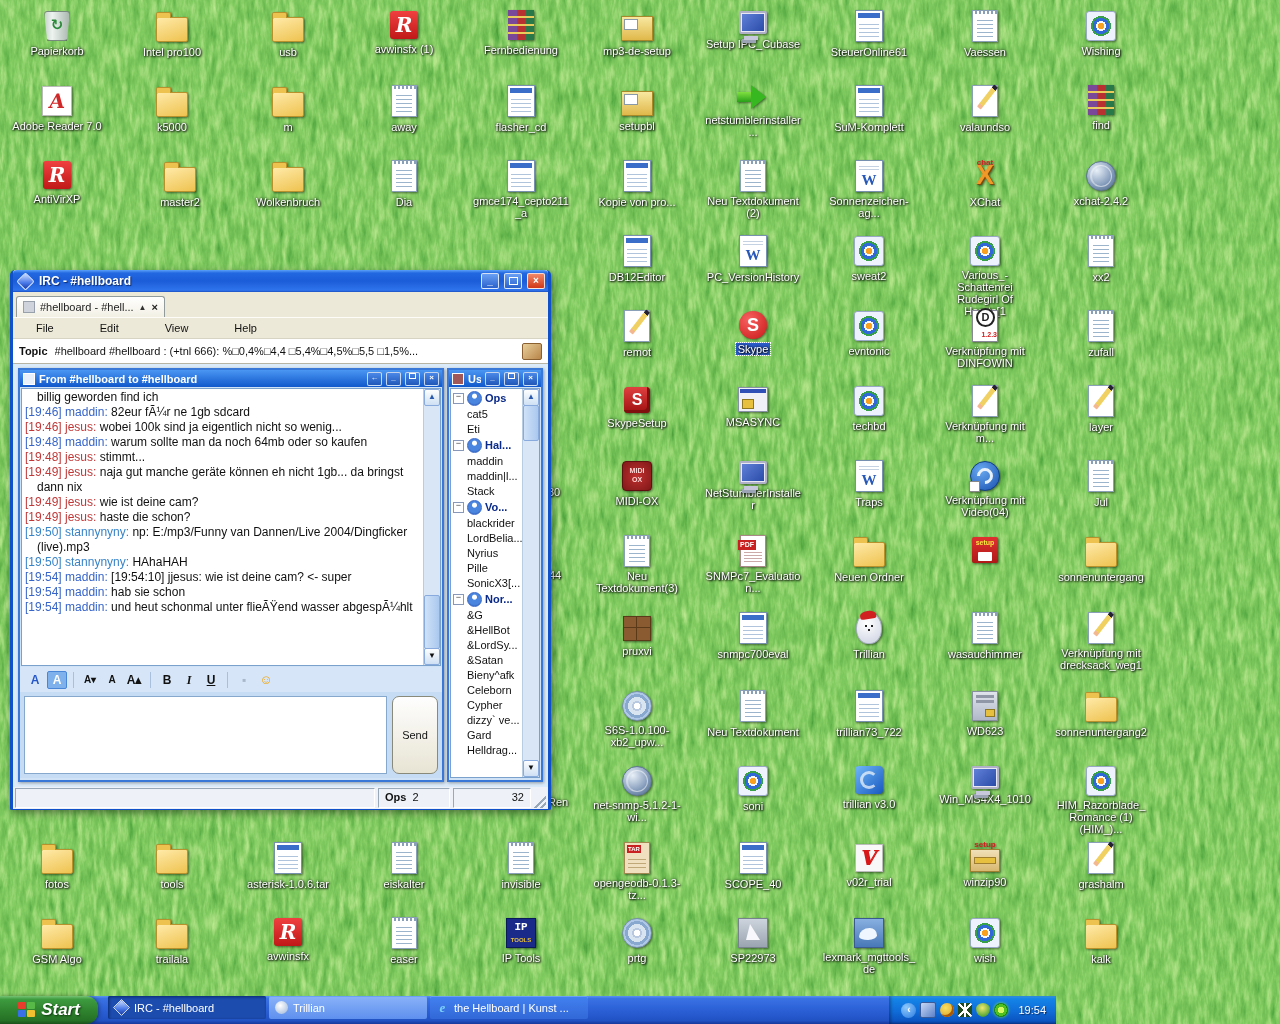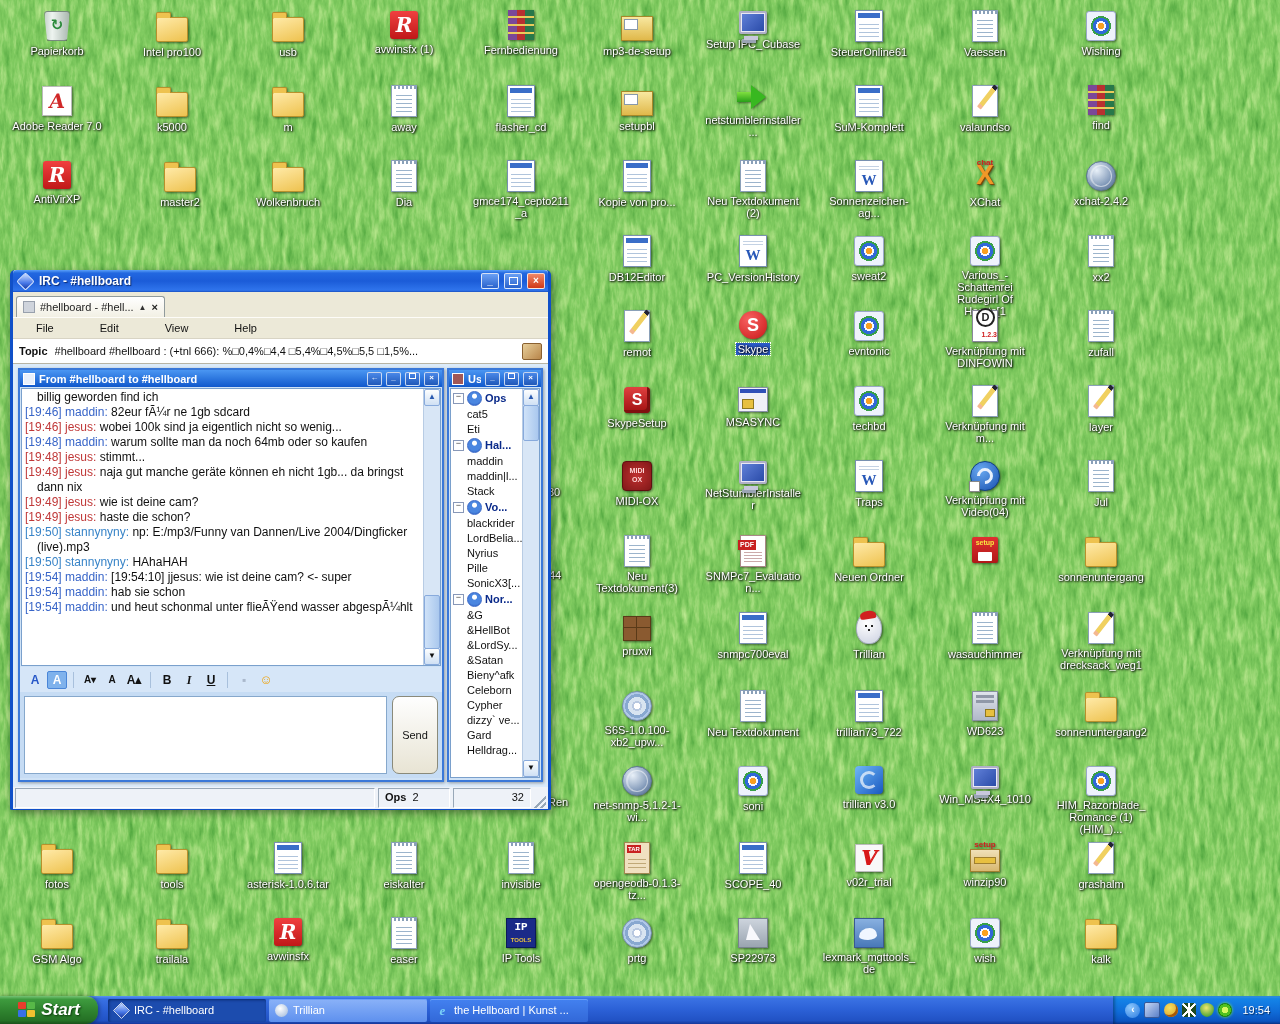--- a/index.html
+++ b/index.html
@@ -163,21 +163,21 @@
   .uicon{flex:0 0 auto;width:13px;height:13px;border-radius:50%;background:radial-gradient(circle at 50% 32%,#fff 2px,#4a86e0 3px 7px,#2858b8);border:1px solid #3a68c8;}
   .uitem{font:11px/15px "Liberation Sans",sans-serif;color:#101010;padding-left:14px;white-space:nowrap;overflow:hidden;}
   .statusbar{height:20px;display:flex;align-items:stretch;background:#eef2f8;padding:1px 2px;gap:3px;
     font:11px/16px "Liberation Sans",sans-serif;color:#111;}
   .sb-panel{border:1px solid;border-color:#98a8b8 #fff #fff #98a8b8;padding:0 6px;}
   .sb-main{flex:1;} .sb-ops{width:58px;} .sb-count{width:64px;}
   .sb-grip{width:12px;background:
     linear-gradient(135deg,#0000 60%,#98a8b8 60% 70%,#0000 70% 80%,#98a8b8 80% 90%,#0000 90%);}
 
   
-  #taskbar{position:absolute;left:0;bottom:0;width:1280px;height:28px;z-index:20;display:flex;align-items:center;
+  #taskbar{position:absolute;left:0;bottom:0;width:1056px;height:28px;z-index:20;display:flex;
     background:linear-gradient(180deg,#5a94f0 0,#3a72e4 9%,#2b60d6 50%,#2152c4 88%,#15379a 100%);}
   .start-btn{height:28px;width:98px;display:flex;align-items:center;justify-content:center;gap:5px;
     background:linear-gradient(180deg,#74c274 0,#3e9b3e 12%,#2e822e 55%,#257025 88%,#1a511a 100%);
     border-radius:0 12px 12px 0;box-shadow:1px 0 4px rgba(0,0,0,.4);
     color:#fff;font:italic bold 17px "Liberation Sans",sans-serif;text-shadow:1px 1px 2px #0a3a0a;}
   .winflag{position:relative;width:18px;height:16px;}
   .winflag::before{content:"";position:absolute;left:0;top:0;width:8px;height:7px;background:#e83c2c;border-radius:1px;
     box-shadow:9px 0 0 #58b848,0 8px 0 #3870e8,9px 8px 0 #f0c030;}
   #task-buttons{display:flex;gap:3px;margin-left:10px;}
   .task-btn{width:158px;height:23px;border-radius:2px;display:flex;align-items:center;gap:5px;padding:0 6px;

